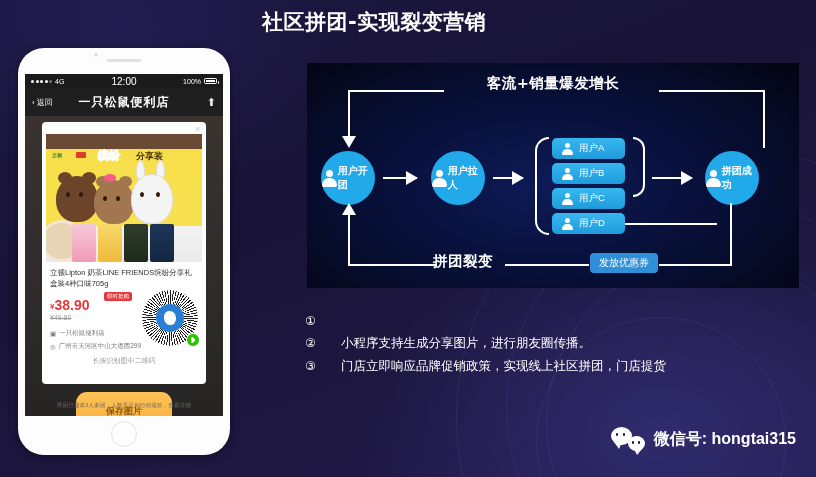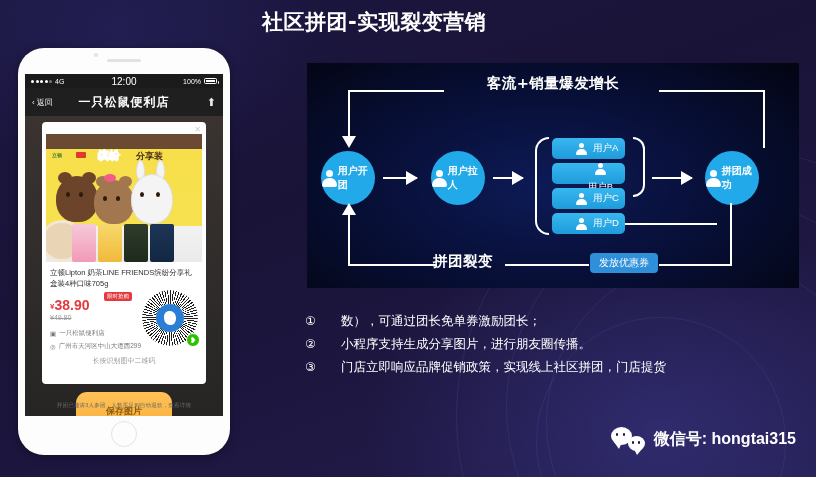--- a/index.html
+++ b/index.html
@@ -230,36 +230,36 @@
   .node .person::after {
     content:""; position:absolute; left:1px; top:8px; width:15px; height:9px;
     background:#fff; border-radius: 7px 7px 2px 2px;
   }
   .n1 { left: 14px; top: 88px; }
   .n2 { left: 124px; top: 88px; }
   .n4 { left: 398px; top: 88px; }
   .ubox {
     position: absolute; width: 73px; height: 21px; border-radius: 5px;
     background: linear-gradient(180deg,#37b7f0,#1f9bdb);
-    display: flex; align-items: center; gap: 6px; padding-left: 24px;
+    display: flex; align-items: center; gap: 6px; padding-left: 10px;
     color: #fff; font-size: 9.5px;
   }
   .ubox .person {
     width: 11px; height: 12px; position: relative; flex: 0 0 auto;
   }
   .ubox .person::before {
     content:""; position:absolute; left:3px; top:0; width:5px; height:5px;
     background:#fff; border-radius:50%;
   }
   .ubox .person::after {
     content:""; position:absolute; left:0; top:6px; width:11px; height:6px;
     background:#fff; border-radius: 5px 5px 1px 1px;
   }
   .u1 { left: 245px; top: 75px; }
-  .u2 { left: 245px; top: 100px; flex-direction: column; }
+  .u2 { left: 245px; top: 100px; }
   .u3 { left: 245px; top: 125px; }
   .u4 { left: 245px; top: 150px; }
   .brace {
     position: absolute; left: 228px; top: 74px;
     width: 14px; height: 98px;
     border-left: 2px solid #fff; border-top: 2px solid #fff; border-bottom: 2px solid #fff;
     border-radius: 14px 0 0 14px;
   }
   .brace-r {
     position: absolute; left: 326px; top: 74px;
@@ -527,21 +527,20 @@
   <div class="arrow a-bot-left-up"></div>
 
   <div class="dg-bottom-label">拼团裂变</div>
   <div class="coupon-btn">发放优惠券</div>
 </div>
 
 <div class="bullets">
   <div class="bullet">
     <span class="bnum">①</span>
     <span class="btext">
-      <span class="cont">数），可通过团长免单券激励团长；</span>
     </span>
   </div>
   <div class="bullet">
     <span class="bnum">②</span>
     <span class="btext">
       <span class="cont">小程序支持生成分享图片，进行朋友圈传播。</span>
     </span>
   </div>
   <div class="bullet">
     <span class="bnum">③</span>

